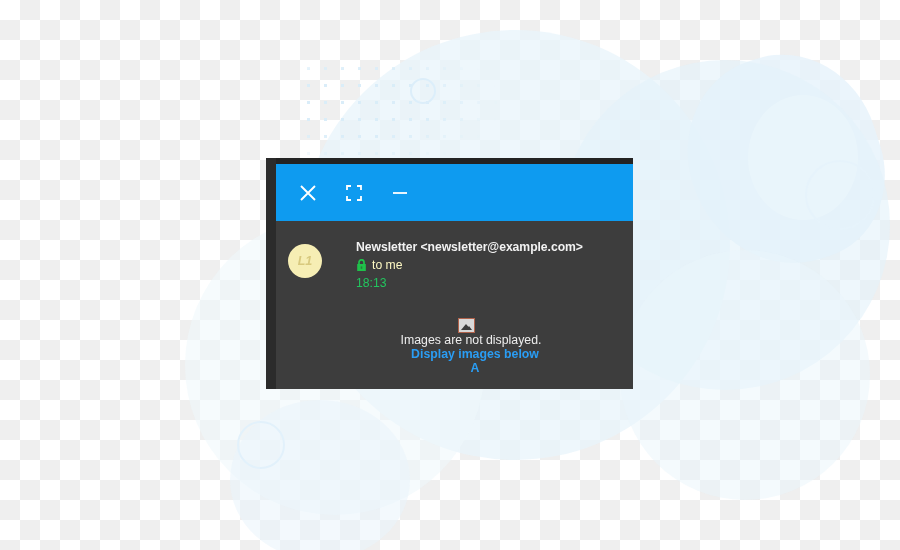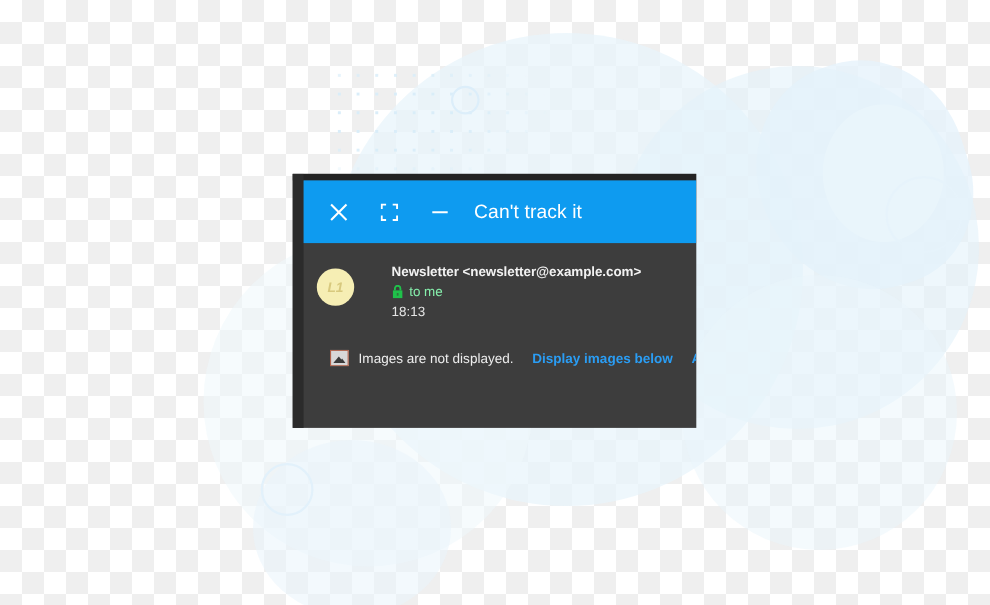--- a/index.html
+++ b/index.html
@@ -95,32 +95,32 @@
   }
   #sender-block { margin-left:34px; padding-top:2px; }
   #sender-line {
     color:#f2f2f2; font-size:12.2px; font-weight:bold;
     white-space:nowrap; letter-spacing:-.05px;
   }
   #recipient-line {
     display:flex; align-items:center; margin-top:4px;
   }
   #recipient-text {
-    color:#86efac; font-size:12.2px; margin-left:5px;
+    color:#fef9c3; font-size:12.2px; margin-left:5px;
   }
   #timestamp {
-    color:#e5e5e5; font-size:12.2px; margin-top:4px;
+    color:#22c55e; font-size:12.2px; margin-top:4px;
   }
 
   
   #images-notice {
     position:absolute; left:10px; top:160px;
     width:357px; padding-left:24px;
     display:flex; align-items:center;
-    white-space:nowrap; overflow:hidden;
+    white-space:nowrap; overflow:hidden;flex-direction:column;
   }
   #images-notice-text {
     color:#ededed; font-size:12.3px; margin-left:9px;
   }
   .notice-link {
     color:#2a9df4; font-size:12.3px; font-weight:bold;
     margin-left:17px; cursor:pointer; text-decoration:none;text-align:center;
   }
   #img-placeholder-icon {
     width:17px; height:15px; flex:0 0 auto;
@@ -185,21 +185,20 @@
       </div>
 
       <div class="tb-btn" id="btn-minimize">
         <span>
           <svg width="18" height="18" viewBox="0 0 18 18">
             <path d="M2 9 H16" stroke="#ffffff" stroke-width="1.8" fill="none"></path>
           </svg>
         </span>
       </div>
 
-      <div id="toolbar-title">Can't track it</div>
     </div>
 
     <div id="message-header">
 
       <div id="avatar">
         <span>L1</span>
       </div>
 
       <div id="sender-block">
         <div id="sender-line">Newsletter &lt;newsletter@example.com&gt;</div>

